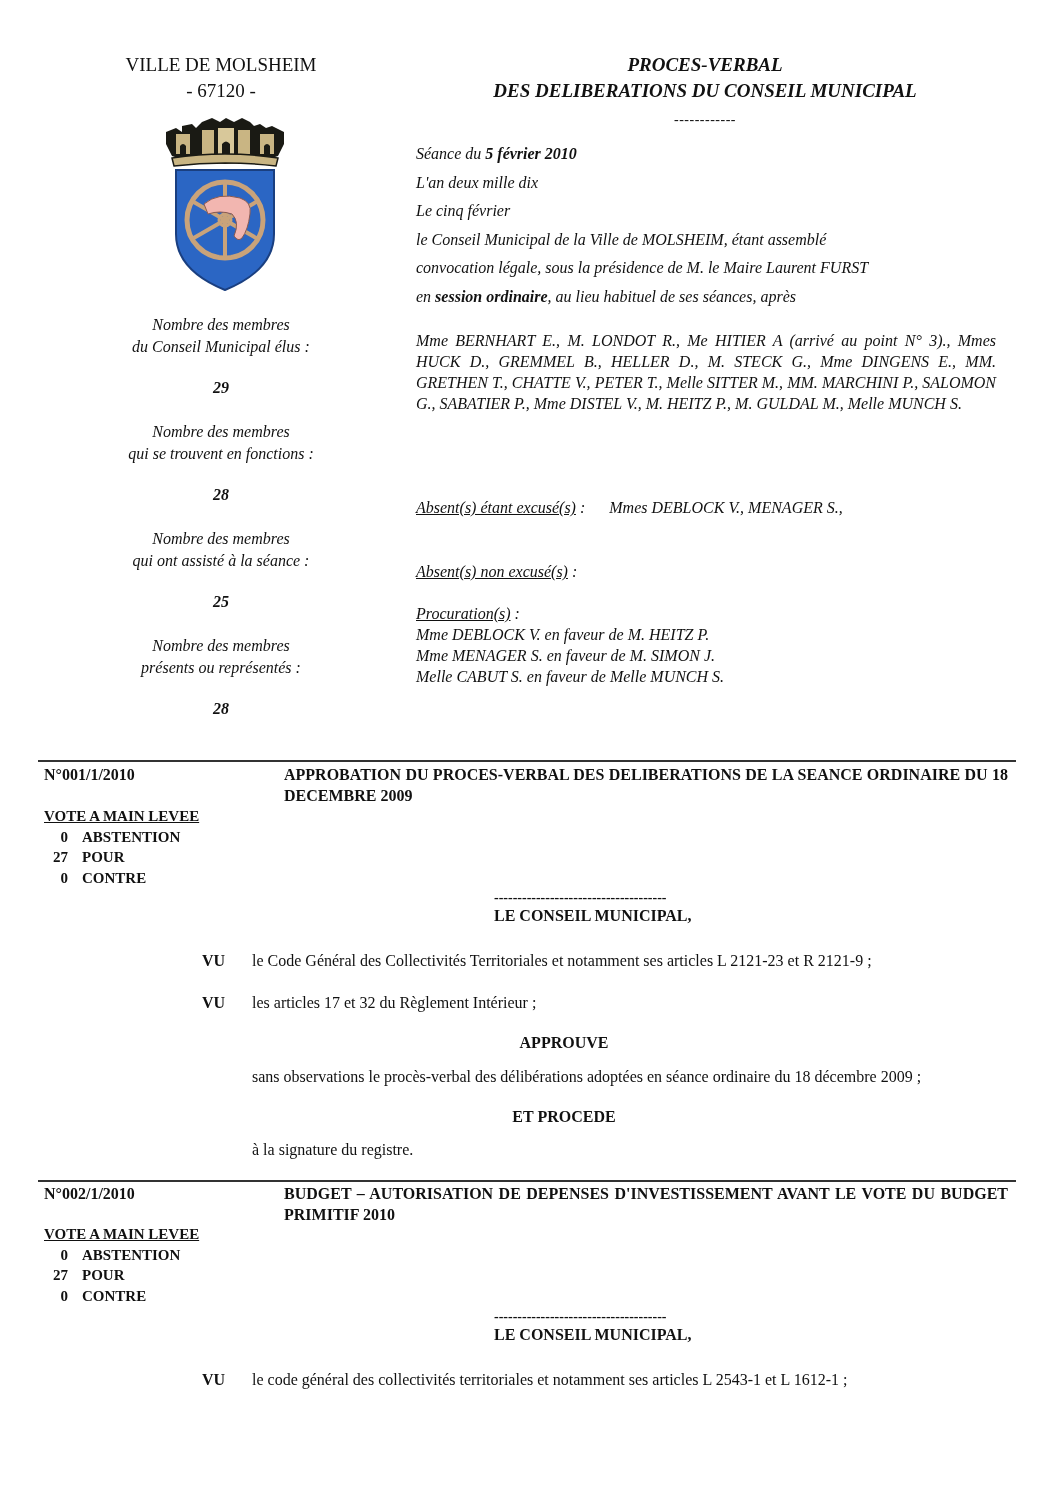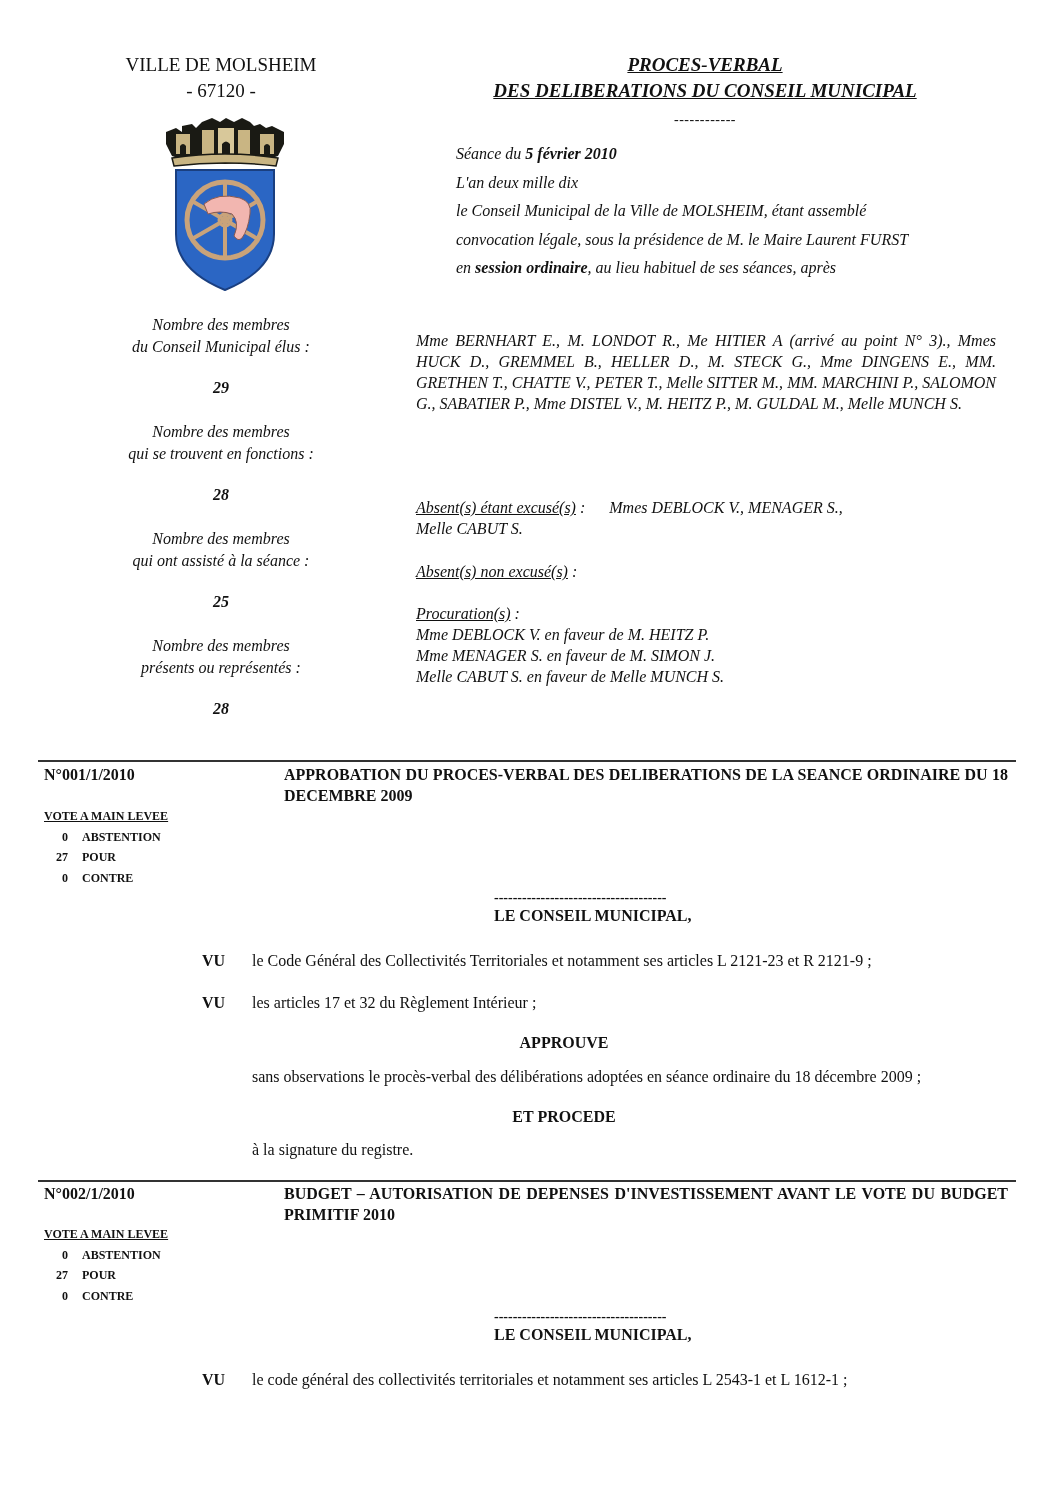--- a/index.html
+++ b/index.html
@@ -8,43 +8,43 @@
   .abs { position: absolute; }
   .b { font-weight: bold; }
   .u { text-decoration: underline; }
 
   
   #ville { left: 100px; top: 52px; width: 242px; font-size: 19px; line-height: 26px; text-align: center; }
   #crest { left: 162px; top: 114px; width: 126px; height: 180px; }
 
   
   #pv-title { left: 405px; top: 52px; width: 600px; font-size: 19px; line-height: 26px;
-              text-align: center; font-style: italic; font-weight: bold; text-decoration: underline; }
+              text-align: center; font-style: italic; font-weight: bold; }
   #dashes-top { left: 605px; top: 112px; width: 200px; text-align: center; font-size: 14px; letter-spacing: 0.5px; }
 
-  #seance { left: 416px; top: 140px; width: 600px; font-size: 16px; line-height: 28.6px; font-style: italic; margin-left: 40px; }
+  #seance { left: 416px; top: 140px; width: 600px; font-size: 16px; line-height: 28.6px; font-style: italic; }
   #seance .line { height: 28.6px; white-space: nowrap; }
 
   #presents { left: 416px; top: 330px; width: 580px; font-size: 16px; line-height: 21px;
               font-style: italic; text-align: justify; }
   #absents { left: 416px; top: 497px; width: 580px; font-size: 16px; line-height: 21px; font-style: italic; }
   #non-exc { left: 416px; top: 561px; width: 580px; font-size: 16px; line-height: 21px; font-style: italic; }
   #procs { left: 416px; top: 603px; width: 580px; font-size: 16px; line-height: 21px; font-style: italic; }
 
   
   #stats { left: 100px; top: 314px; width: 242px; font-size: 16px; text-align: center; }
   .stat { height: 107px; }
   .stat .lbl { font-style: italic; line-height: 21.5px; }
   .stat .num { font-style: italic; font-weight: bold; margin-top: 21px; line-height: 20px; }
 
   
   .rule { position: absolute; left: 38px; width: 978px; height: 2px; background: #333; }
   .delib-num { font-size: 16px; font-weight: bold; line-height: 21px; }
   .delib-title { font-size: 16px; font-weight: bold; line-height: 21px; text-align: justify; text-align-last: left; }
-  .vote { font-size: 12px; font-weight: bold; line-height: 20.5px; }
+  .vote { font-size: 15px; font-weight: bold; line-height: 20.5px; }
   .vote .hd { text-decoration: underline; }
   .vote .row { display: flex; }
   .vote .n { width: 24px; text-align: right; margin-right: 14px; }
 
   .dash-line { font-size: 14px; font-weight: bold; letter-spacing: 0; text-align: left; }
   .lcm { font-size: 16px; font-weight: bold; }
   .vu-row { display: flex; font-size: 16px; line-height: 21px; }
   .vu-row .vu { width: 50px; font-weight: bold; padding-left: 0; }
   .action { font-size: 16px; font-weight: bold; text-align: center; }
   .body-text { font-size: 16px; line-height: 21px; }
@@ -87,32 +87,32 @@
 
 <div id="pv-title" class="abs">
   <div>PROCES-VERBAL</div>
   <div>DES DELIBERATIONS DU CONSEIL MUNICIPAL</div>
 </div>
 <div id="dashes-top" class="abs">------------</div>
 
 <div id="seance" class="abs">
   <div class="line"><span>Séance du </span><span class="b">5  février 2010</span></div>
   <div class="line">L'an deux mille dix</div>
+  <div class="line">Le cinq février</div>
   <div class="line">le Conseil Municipal de la Ville de MOLSHEIM, étant assemblé</div>
   <div class="line">convocation légale, sous la présidence de M. le Maire Laurent FURST</div>
   <div class="line"><span>en </span><span class="b">session ordinaire</span><span>, au lieu habituel de ses séances, après</span></div>
 </div>
 
 <div id="presents" class="abs">
   <div>Mme BERNHART E., M. LONDOT R., Me HITIER A (arrivé au point N° 3)., Mmes HUCK D., GREMMEL B., HELLER D., M. STECK G., Mme DINGENS E., MM. GRETHEN T., CHATTE V., PETER T., Melle SITTER M., MM. MARCHINI P., SALOMON G., SABATIER P., Mme DISTEL V., M. HEITZ P., M. GULDAL M., Melle MUNCH S.</div>
 </div>
 
 <div id="absents" class="abs">
   <div><span class="u">Absent(s) étant excusé(s)</span><span> :</span><span style="display:inline-block;width:24px"></span><span>Mmes DEBLOCK V., MENAGER S.,</span></div>
-  <div>Melle CABUT S.</div>
 </div>
 
 <div id="non-exc" class="abs">
   <span class="u">Absent(s) non excusé(s)</span><span> :</span>
 </div>
 
 <div id="procs" class="abs">
   <div><span class="u">Procuration(s)</span><span> :</span></div>
   <div>Mme DEBLOCK V. en faveur de M. HEITZ P.</div>
   <div>Mme MENAGER S. en faveur de M. SIMON J.</div>

